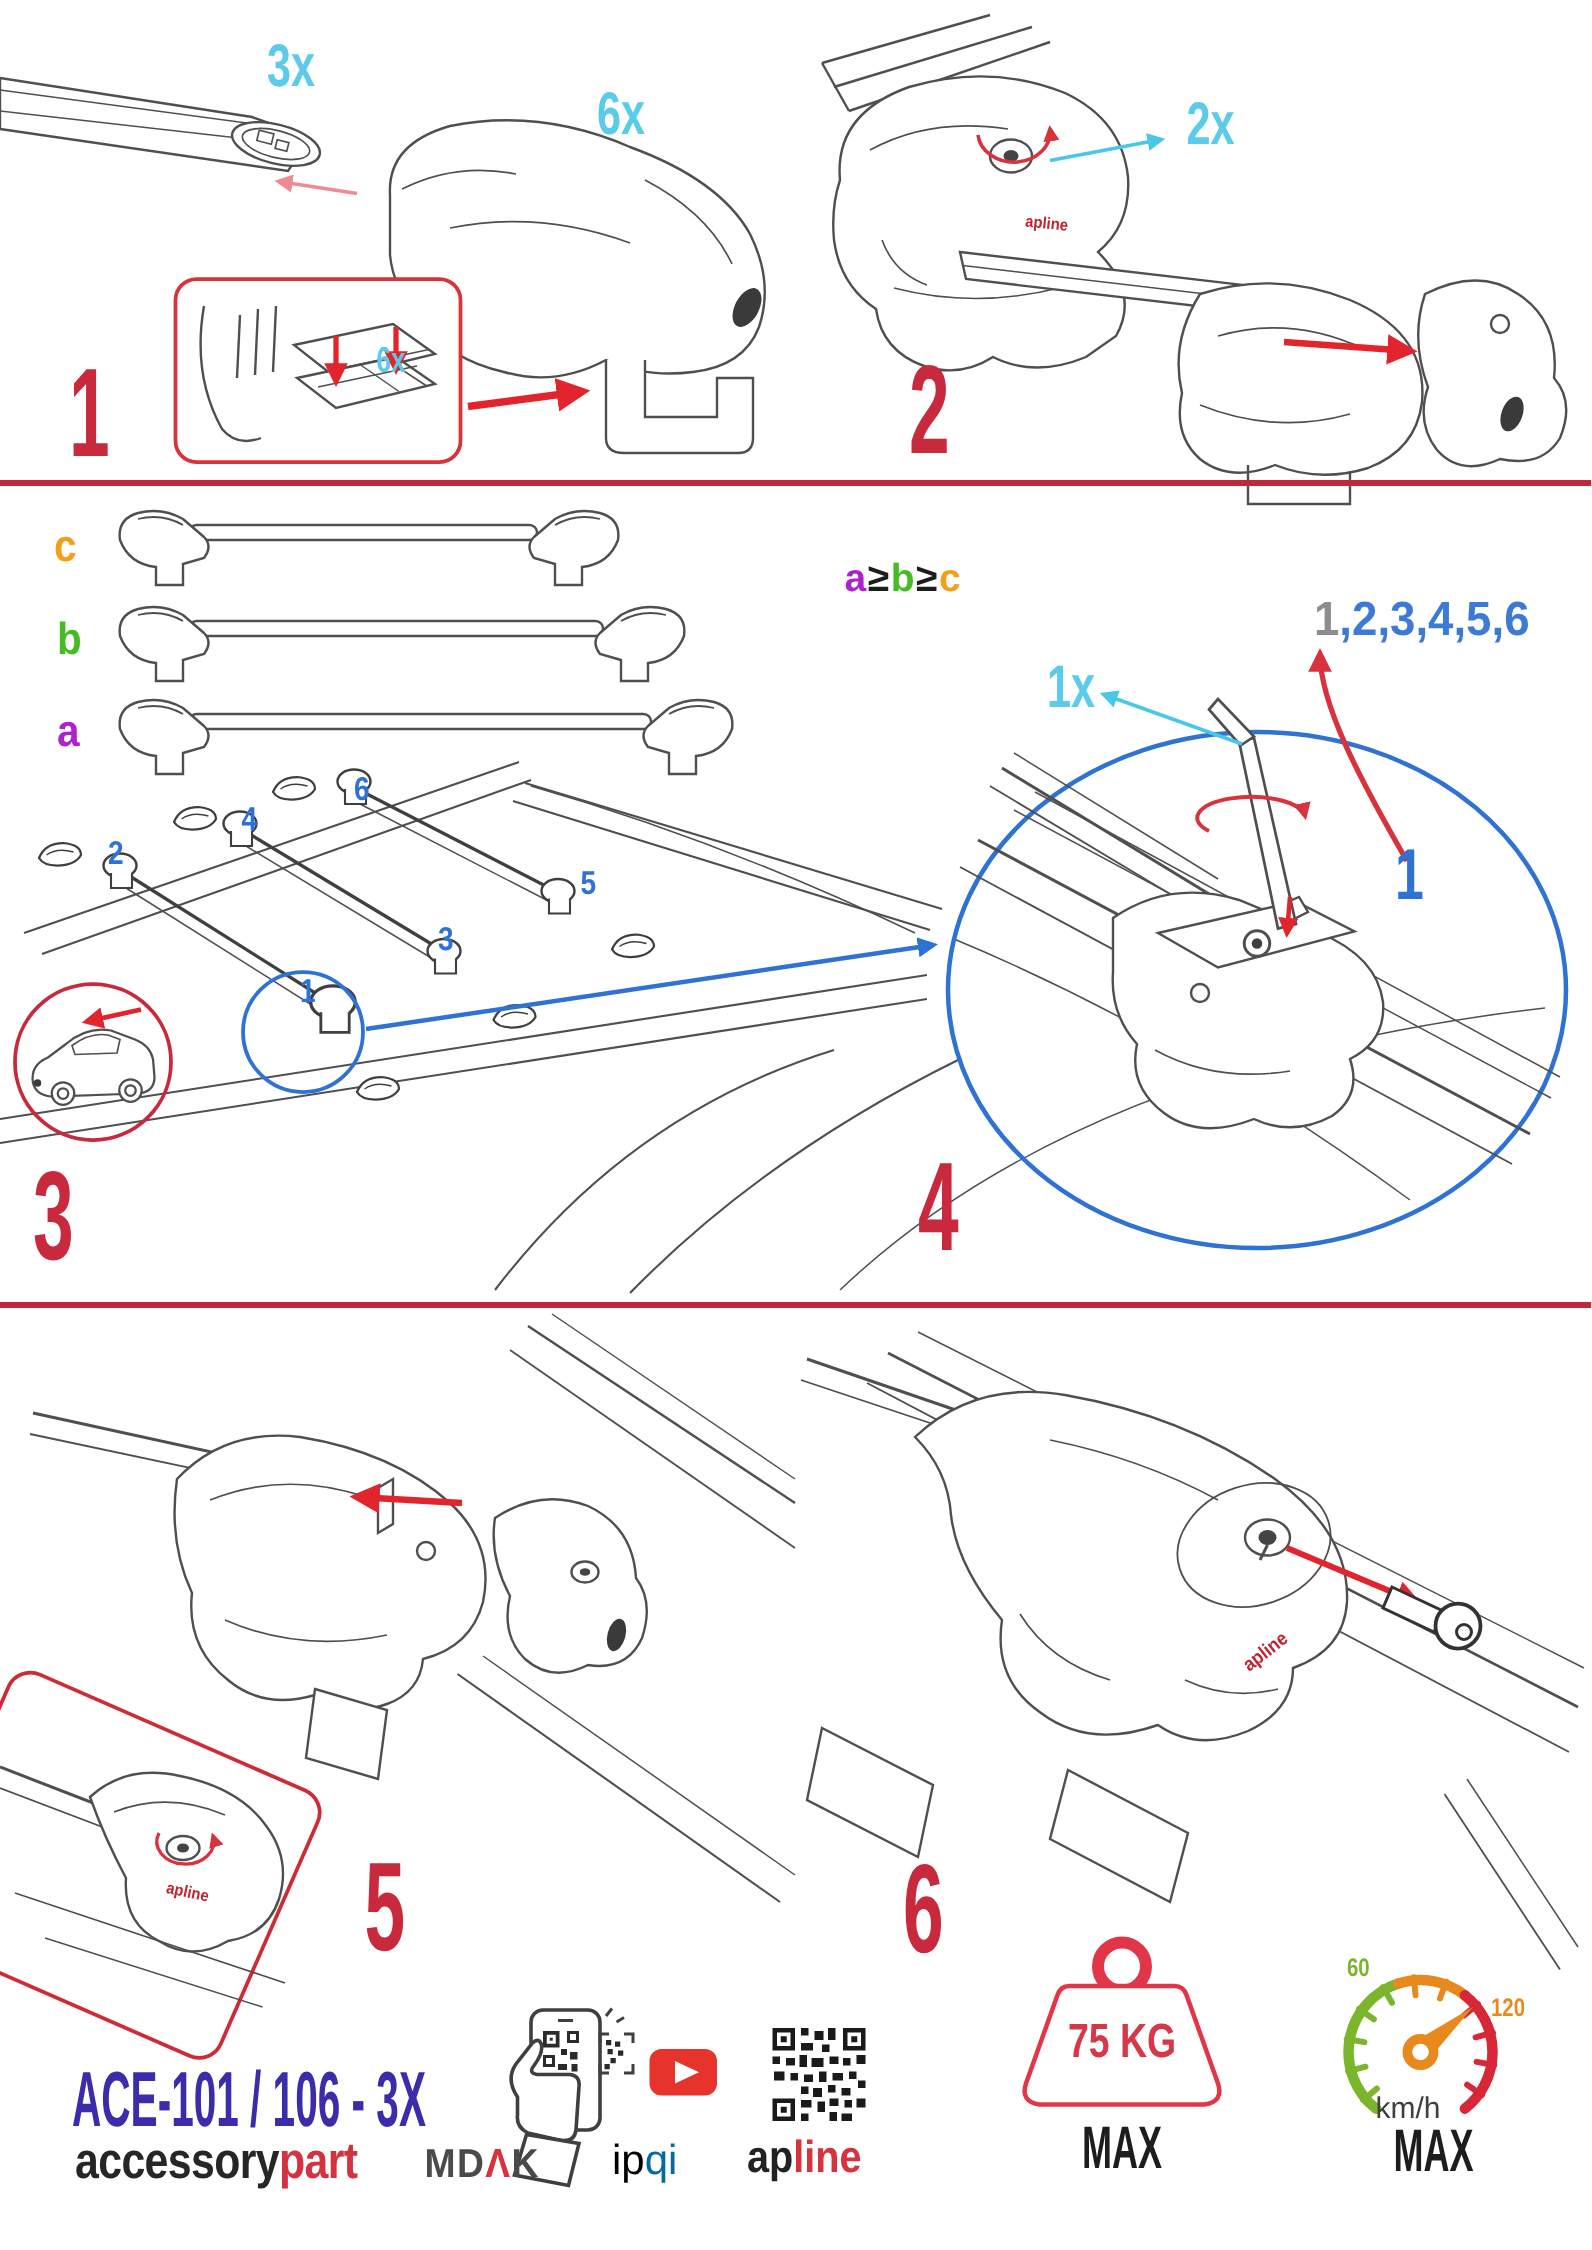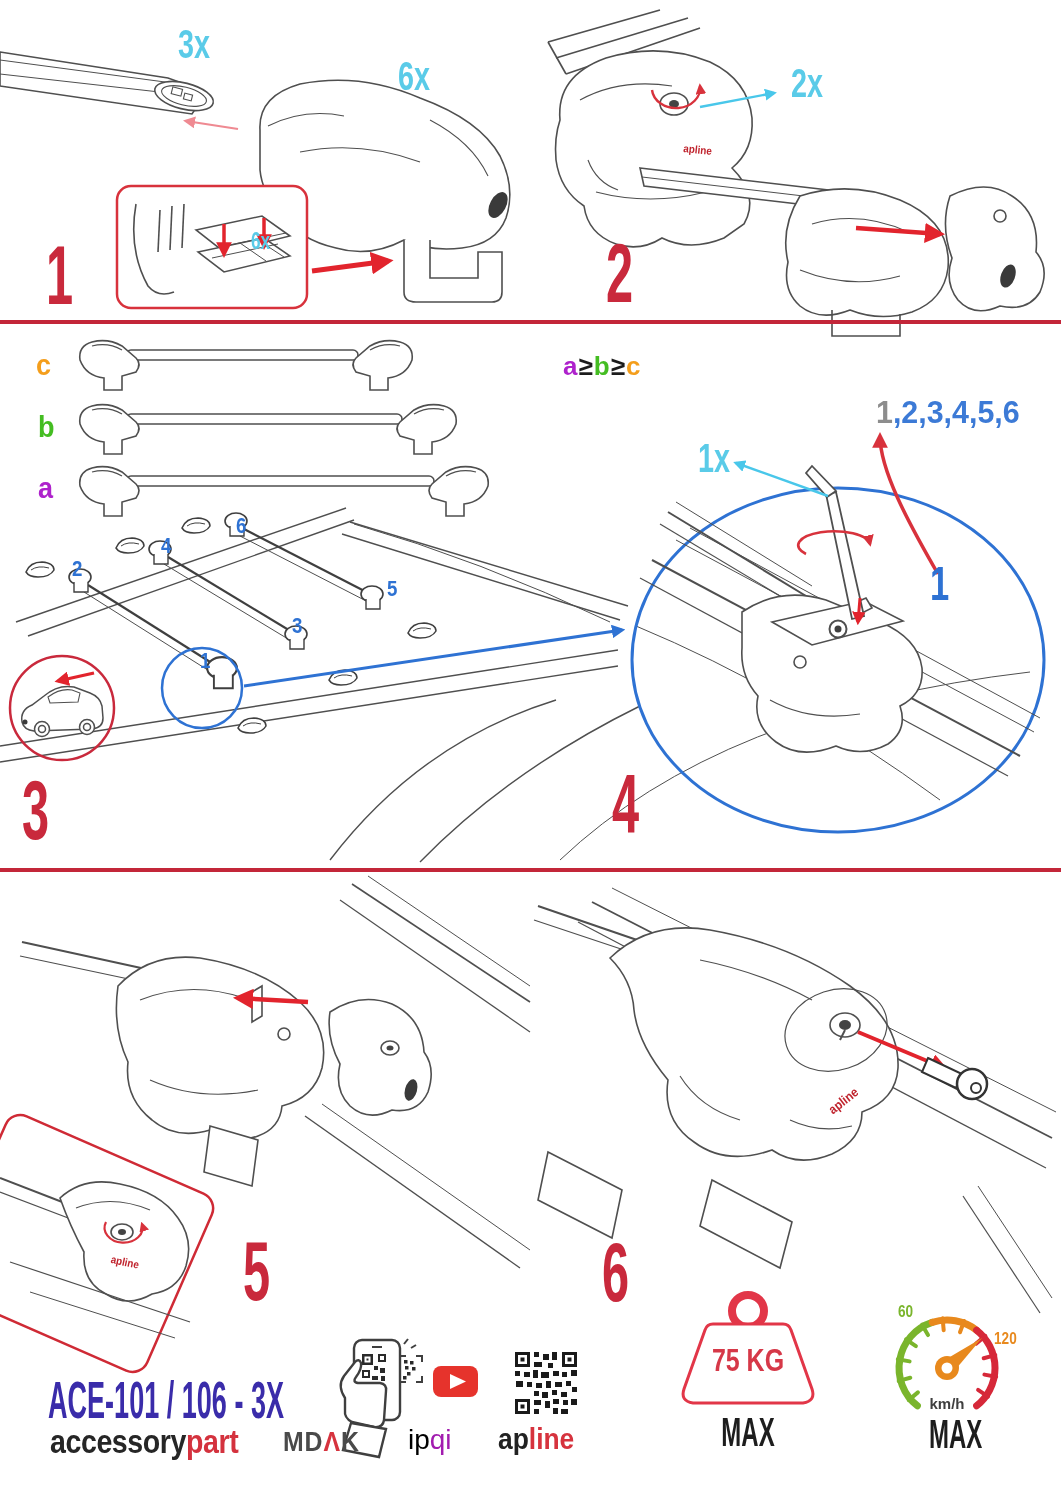--- a/index.html
+++ b/index.html
@@ -17,27 +17,27 @@
   .seq{font-size:32px;transform:scaleX(.95);transform-origin:left top}
   .seq .first{color:#8d8d8d}.seq .rest{color:#3c7ad6}
   .tinybrand{font-size:11px;color:#c0242e;transform-origin:left top}
   .divider{position:absolute;left:0;width:1061px;height:4px;background:#c32639}
   .prodcode{font-size:52px;color:#3a2caa;transform:scaleX(.52);transform-origin:left top}
   .accpart{font-size:34px;letter-spacing:-.5px;transform:scaleX(.84);transform-origin:left top}
   .accpart .black{color:#262626}.accpart .red{color:#d4323e}
   .mdak{font-size:27px;letter-spacing:1px;transform:scaleX(.92);transform-origin:left top}
   .mdak .gray{color:#4a4a4a}.mdak .red{color:#d6333e}
   .ipqi{font-size:28px;font-weight:400;transform-origin:left top}
-  .ipqi .gray{color:#000000}.ipqi .red{color:#a21caf}
+  .ipqi .gray{color:#000000}.ipqi .red{color:#0369a1}
   .apline{font-size:30px;transform:scaleX(.88);transform-origin:left top}
   .apline .black{color:#222}.apline .red{color:#d6333e}
   .wval{width:120px;text-align:center;font-size:32px;color:#d63848;transform:scaleX(.78);transform-origin:center top}
   .wmax{width:120px;text-align:center;font-size:40px;color:#1d1d1d;transform:scaleX(.6);transform-origin:center top}
   .gtick{font-size:17px;transform:scaleX(.8);transform-origin:left top}
-  .gunit{width:60px;text-align:center;font-size:15px;font-weight:700;color:#3f3f3f}
+  .gunit{width:60px;text-align:left;font-size:20px;font-weight:400;color:#3f3f3f}
   .gmax{width:60px;text-align:center;font-size:40px;color:#1d1d1d;transform:scaleX(.6);transform-origin:center top}
 </style>
 </head>
 <body>
 
 <div id="page">
 
 <svg class="art" viewBox="0 0 1061 1500">
   <defs>
     <marker id="mRed" viewBox="0 0 10 10" refX="7.5" refY="5" markerWidth="4.5" markerHeight="4.5" orient="auto-start-reverse">
@@ -413,21 +413,21 @@
   <div class="t qty small" style="left:251px;top:229px">6x</div>
   <div class="t stepnum" style="left:46px;top:233px">1</div>
 
   <div class="t qty" style="left:791px;top:63px">2x</div>
   <div class="t tinybrand" style="left:684px;top:143px;transform:rotate(6deg) scaleX(.9)">apline</div>
   <div class="t stepnum" style="left:606px;top:231px">2</div>
 
   <div class="t bl c-orange" style="left:36px;top:350px">c</div>
   <div class="t bl c-green" style="left:38px;top:412px">b</div>
   <div class="t bl c-purple" style="left:38px;top:473px">a</div>
-  <div class="t rule" style="left:563px;top:353px"><span class="c-purple">a</span><span>≥</span><span class="c-green">b</span><span>≥</span><span class="c-orange">c</span></div>
+  <div class="t rule" style="left:563px;top:372px"><span class="c-purple">a</span><span>≥</span><span class="c-green">b</span><span>≥</span><span class="c-orange">c</span></div>
   <div class="t bnum" style="left:200px;top:650px">1</div>
   <div class="t bnum" style="left:72px;top:558px">2</div>
   <div class="t bnum" style="left:292px;top:615px">3</div>
   <div class="t bnum" style="left:161px;top:535px">4</div>
   <div class="t bnum" style="left:387px;top:578px">5</div>
   <div class="t bnum" style="left:236px;top:515px">6</div>
   <div class="t stepnum" style="left:22px;top:768px">3</div>
 
   <div class="t qty" style="left:698px;top:438px">1x</div>
   <div class="t seq" style="left:876px;top:396px"><span class="first">1</span><span class="rest">,2,3,4,5,6</span></div>

